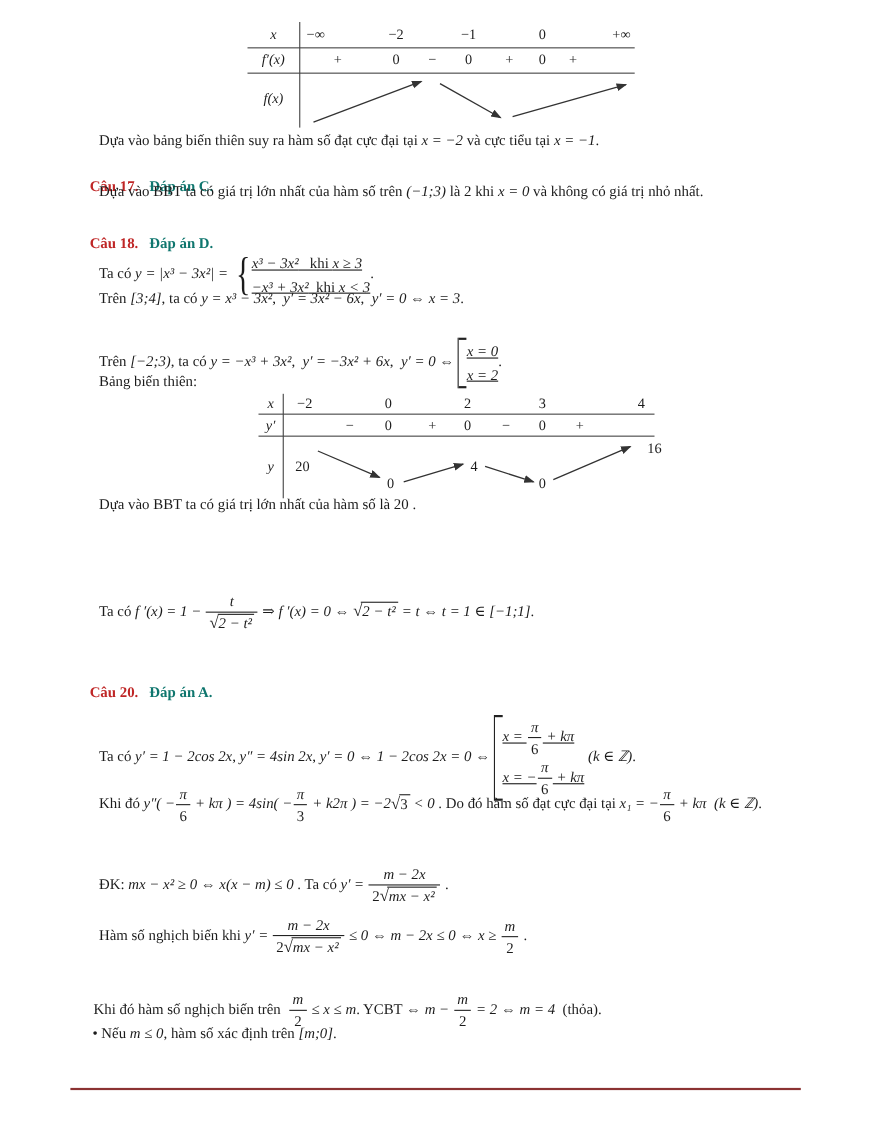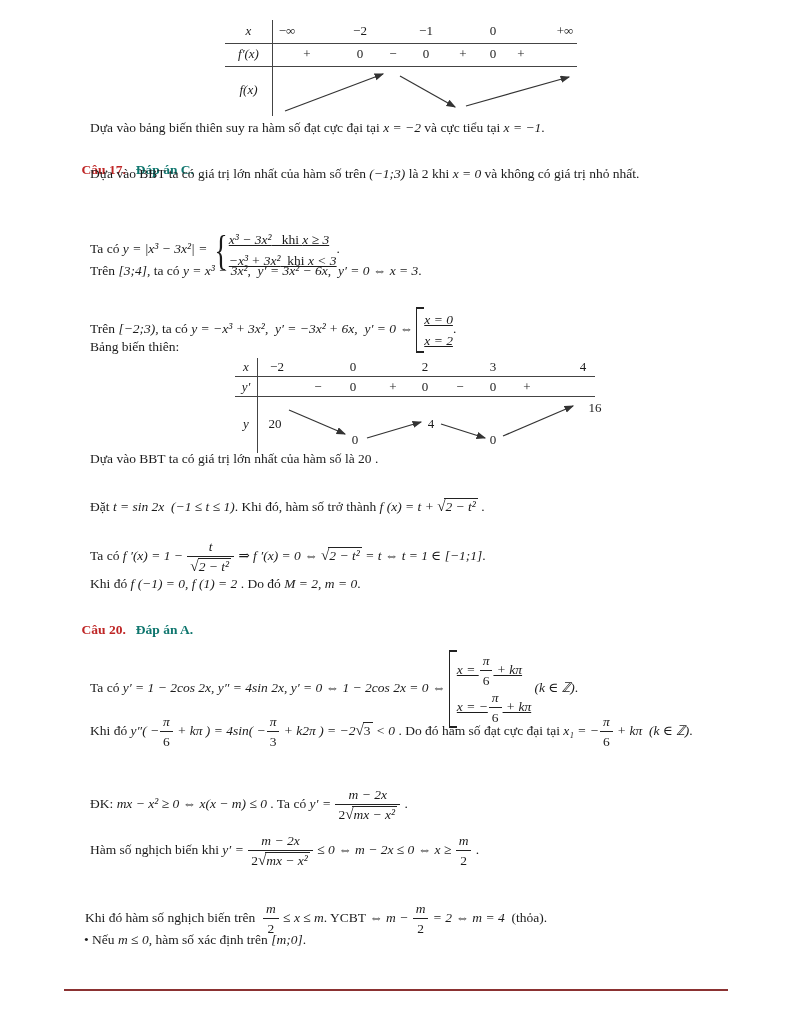--- a/index.html
+++ b/index.html
@@ -75,20 +75,23 @@
     </svg>
   </div>
 
   <div class="line" style="left:90px;top:118px"><span>Dựa vào bảng biến thiên suy ra hàm số đạt cực đại tại </span><span class="mi">x = −2</span><span> và cực tiểu tại </span><span class="mi">x = −1</span><span>.</span></div>
 
   <div class="line heading" style="left:68px;top:140px">
     <span class="hnum">Câu 17.</span><span class="hans">Đáp án C.</span>
   </div>
   <div class="line" style="left:90px;top:164px"><span>Dựa vào BBT ta có giá trị lớn nhất của hàm số trên </span><span class="mi">(−1;3)</span><span> là 2 khi </span><span class="mi">x = 0</span><span> và không có giá trị nhỏ nhất.</span></div>
 
+  <div class="line heading" style="left:68px;top:191px">
+    <span class="hnum">Câu 18.</span><span class="hans">Đáp án D.</span>
+  </div>
   <div class="line" style="left:90px;top:229px"><span>Ta có </span><span class="mi">y = |x³ − 3x²| = </span><span class="cases"><span class="brace">{</span><span class="rows"><span class="row"><span class="mi">x³ − 3x²</span><span>   khi </span><span class="mi">x ≥ 3</span></span><span class="row"><span class="mi">−x³ + 3x²</span><span>  khi </span><span class="mi">x &lt; 3</span></span></span></span><span>.</span></div>
   <div class="line" style="left:90px;top:261px"><span>Trên </span><span class="mi">[3;4]</span><span>, ta có </span><span class="mi">y = x³ − 3x²</span><span>,  </span><span class="mi">y′ = 3x² − 6x</span><span>,  </span><span class="mi">y′ = 0 ⇔ x = 3</span><span>.</span></div>
   <div class="line" style="left:90px;top:307px"><span>Trên </span><span class="mi">[−2;3)</span><span>, ta có </span><span class="mi">y = −x³ + 3x²</span><span>,  </span><span class="mi">y′ = −3x² + 6x</span><span>,  </span><span class="mi">y′ = 0 ⇔ </span><span class="cases"><span class="sqbr"><span class="rows"><span class="row"><span class="mi">x = 0</span></span><span class="row"><span class="mi">x = 2</span></span></span></span></span><span>.</span></div>
   <div class="line" style="left:90px;top:337px"><span>Bảng biến thiên:</span></div>
 
   <div class="vtable" style="left:235px;top:358px;width:360px;height:95px">
     <div class="vt-vline" style="left:22px"></div>
     <div class="vt-hline" style="top:18px"></div>
     <div class="vt-hline" style="top:38px"></div>
     <span class="vt-label mi" style="left:0;width:22px;top:-1px">x</span>
@@ -119,23 +122,21 @@
         </defs>
       <line x1="54" y1="14" x2="110" y2="38" stroke="#333" stroke-width="1.2" marker-end="url(#ah2)"></line>
       <line x1="132" y1="42" x2="186" y2="26" stroke="#333" stroke-width="1.2" marker-end="url(#ah2)"></line>
       <line x1="206" y1="28" x2="250" y2="42" stroke="#333" stroke-width="1.2" marker-end="url(#ah2)"></line>
       <line x1="268" y1="40" x2="338" y2="10" stroke="#333" stroke-width="1.2" marker-end="url(#ah2)"></line>
     </svg>
   </div>
 
   <div class="line" style="left:90px;top:449px"><span>Dựa vào BBT ta có giá trị lớn nhất của hàm số là 20 .</span></div>
 
-  <div class="line" style="left:90px;top:496px"><span>Đặt </span><span class="mi">t = sin 2x</span><span>  </span><span class="mi">(−1 ≤ t ≤ 1)</span><span>. Khi đó, hàm số trở thành </span><span class="mi">f (x) = t + </span><span class="sqrt"><span class="rad">√</span><span class="bar"><span class="mi">2 − t²</span></span></span><span> .</span></div>
   <div class="line" style="left:90px;top:538px"><span>Ta có </span><span class="mi">f ′(x) = 1 − </span><span class="frac"><span class="num"><span class="mi">t</span></span><span class="den"><span class="sqrt"><span class="rad">√</span><span class="bar"><span class="mi">2 − t²</span></span></span></span></span><span class="mi"> ⇒ f ′(x) = 0 ⇔ </span><span class="sqrt"><span class="rad">√</span><span class="bar"><span class="mi">2 − t²</span></span></span><span class="mi"> = t ⇔ t = 1 ∈ [−1;1]</span><span>.</span></div>
-  <div class="line" style="left:90px;top:574px"><span>Khi đó </span><span class="mi">f (−1) = 0</span><span>, </span><span class="mi">f (1) = 2</span><span> . Do đó </span><span class="mi">M = 2</span><span>, </span><span class="mi">m = 0</span><span>.</span></div>
 
   <div class="line heading" style="left:68px;top:600px">
     <span class="hnum">Câu 20.</span><span class="hans">Đáp án A.</span>
   </div>
   <div class="line" style="left:90px;top:650px"><span>Ta có </span><span class="mi">y′ = 1 − 2cos 2x</span><span>, </span><span class="mi">y″ = 4sin 2x</span><span>, </span><span class="mi">y′ = 0 ⇔ 1 − 2cos 2x = 0 ⇔ </span><span class="cases"><span class="sqbr"><span class="rows"><span class="row"><span class="mi">x = </span><span class="frac"><span class="num"><span class="mi">π</span></span><span class="den"><span>6</span></span></span><span class="mi"> + kπ</span></span><span class="row"><span class="mi">x = −</span><span class="frac"><span class="num"><span class="mi">π</span></span><span class="den"><span>6</span></span></span><span class="mi"> + kπ</span></span></span></span></span><span class="mi"> (k ∈ ℤ)</span><span>.</span></div>
   <div class="line" style="left:90px;top:713px"><span>Khi đó </span><span class="mi">y″</span><span class="mi">( −</span><span class="frac"><span class="num"><span class="mi">π</span></span><span class="den"><span>6</span></span></span><span class="mi"> + kπ ) = 4sin( −</span><span class="frac"><span class="num"><span class="mi">π</span></span><span class="den"><span>3</span></span></span><span class="mi"> + k2π ) = −2</span><span class="sqrt"><span class="rad">√</span><span class="bar"><span>3</span></span></span><span class="mi"> &lt; 0</span><span> . Do đó hàm số đạt cực đại tại </span><span class="mi">x₁ = −</span><span class="frac"><span class="num"><span class="mi">π</span></span><span class="den"><span>6</span></span></span><span class="mi"> + kπ</span><span>  </span><span class="mi">(k ∈ ℤ)</span><span>.</span></div>
 
   <div class="line" style="left:90px;top:786px"><span>ĐK: </span><span class="mi">mx − x² ≥ 0 ⇔ x(x − m) ≤ 0</span><span> . Ta có </span><span class="mi">y′ = </span><span class="frac"><span class="num"><span class="mi">m − 2x</span></span><span class="den"><span>2</span><span class="sqrt"><span class="rad">√</span><span class="bar"><span class="mi">mx − x²</span></span></span></span></span><span> .</span></div>
   <div class="line" style="left:90px;top:832px"><span>Hàm số nghịch biến khi </span><span class="mi">y′ = </span><span class="frac"><span class="num"><span class="mi">m − 2x</span></span><span class="den"><span>2</span><span class="sqrt"><span class="rad">√</span><span class="bar"><span class="mi">mx − x²</span></span></span></span></span><span class="mi"> ≤ 0 ⇔ m − 2x ≤ 0 ⇔ x ≥ </span><span class="frac"><span class="num"><span class="mi">m</span></span><span class="den"><span>2</span></span></span><span> .</span></div>
   <div class="line" style="left:85px;top:900px"><span>Khi đó hàm số nghịch biến trên  </span><span class="frac"><span class="num"><span class="mi">m</span></span><span class="den"><span>2</span></span></span><span class="mi"> ≤ x ≤ m</span><span>. YCBT </span><span class="mi">⇔ m − </span><span class="frac"><span class="num"><span class="mi">m</span></span><span class="den"><span>2</span></span></span><span class="mi"> = 2 ⇔ m = 4</span><span>  (thỏa).</span></div>

